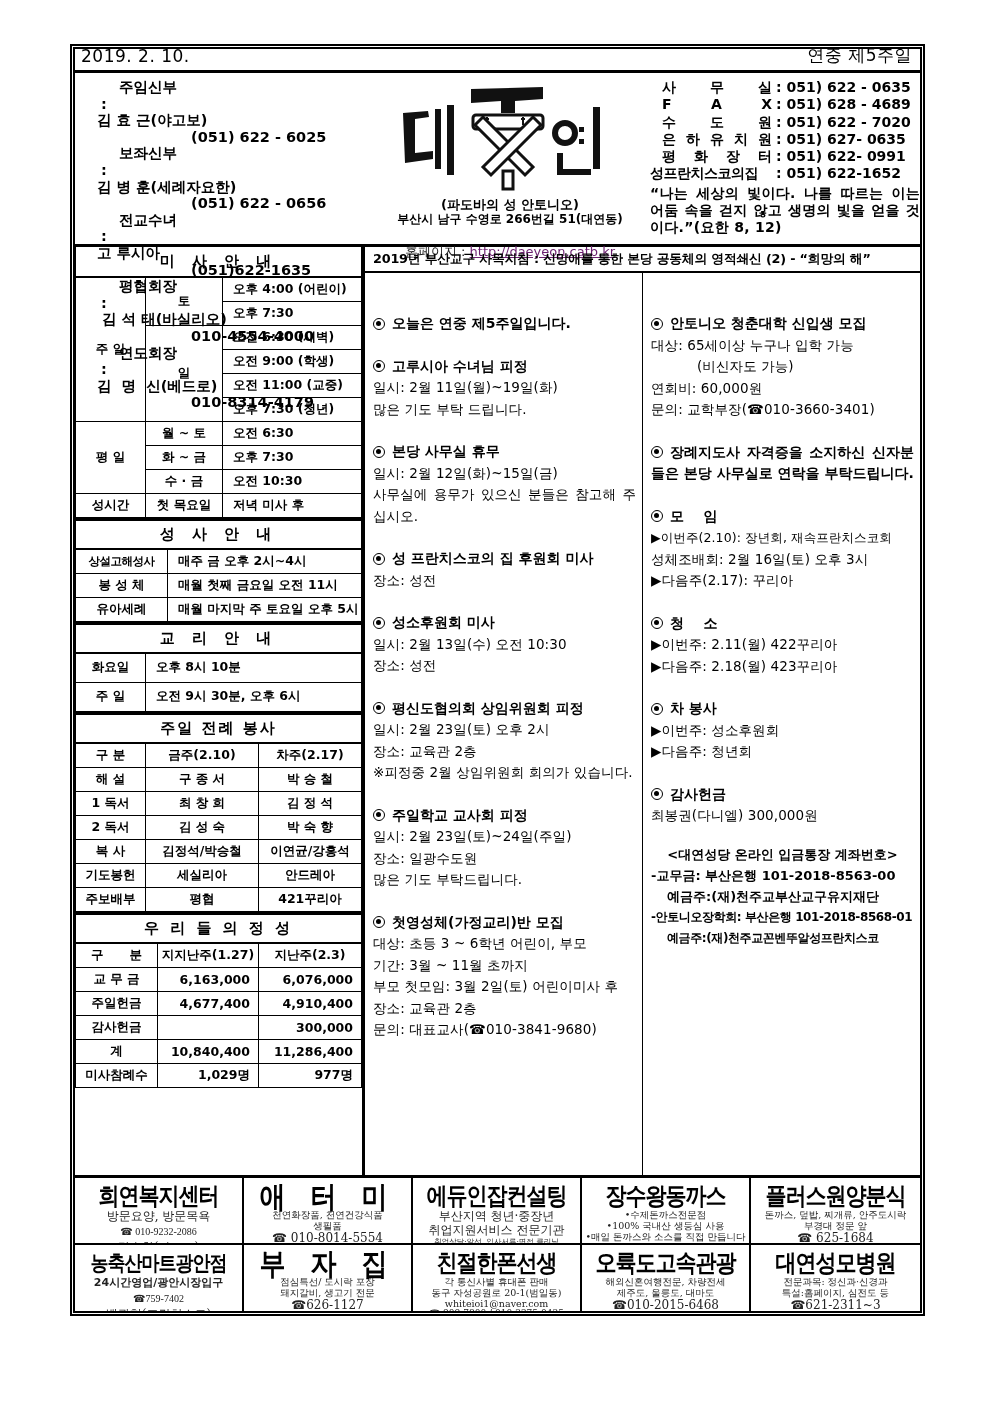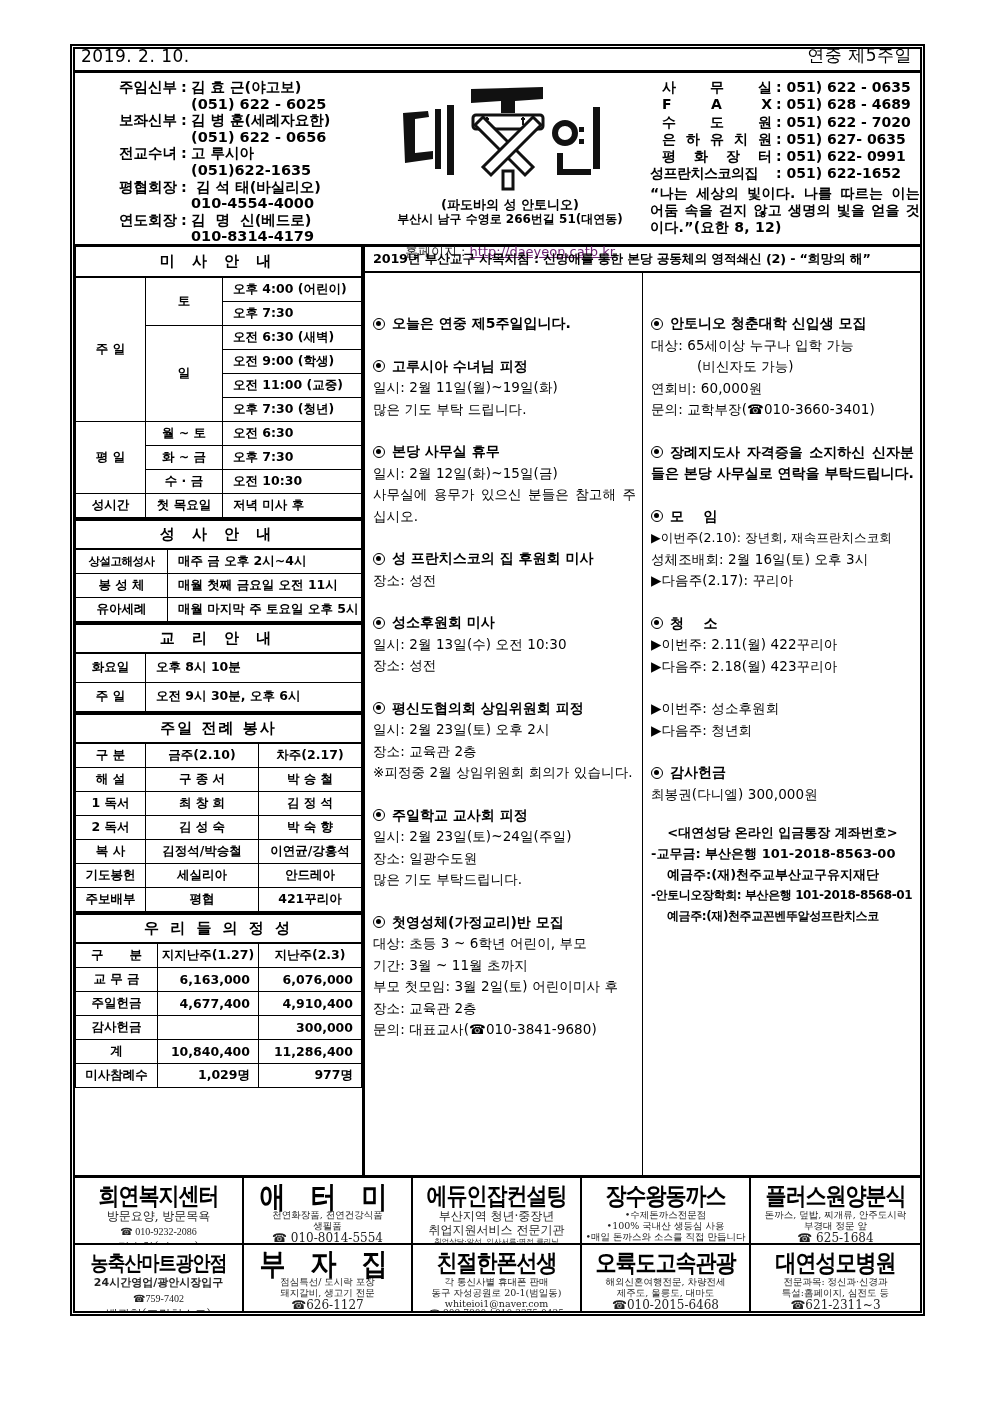--- a/index.html
+++ b/index.html
@@ -27,21 +27,21 @@
 
   
   .masthead {
     position: absolute; left: 0; top: 24px; width: 100%; height: 174px;
     border-bottom: 3px solid #000;
   }
   .staff {
     position: absolute; left: 22px; top: 6px; width: 280px;
     font-size: 14.5px; line-height: 16.6px; font-weight: bold;
   }
-  .staff .row { display: flex; }
+  .staff .row { display: flex; flex-direction: column; }
   .staff .role { width: 80px; text-align: right; white-space: nowrap; }
   .staff .colon { width: 14px; text-align: center; }
   .staff .name { white-space: pre; }
   .staff .phone { padding-left: 94px; white-space: pre; }
 
   .logo {
     position: absolute; left: 318px; top: 10px; width: 230px; height: 110px;
   }
   .logo svg { width: 100%; height: 100%; }
   .parish {
@@ -538,20 +538,24 @@
           </div>
       <div class="note">
             <div class="title">
               <span class="bullet"></span>
               <span style="white-space:pre">청    소</span>
             </div>
             <div class="line">▶이번주: 2.11(월) 422꾸리아</div>
             <div class="line">▶다음주: 2.18(월) 423꾸리아</div>
           </div>
       <div class="note">
+            <div class="title">
+              <span class="bullet"></span>
+              <span>차 봉사</span>
+            </div>
             <div class="line">▶이번주: 성소후원회</div>
             <div class="line">▶다음주: 청년회</div>
           </div>
       <div class="note">
             <div class="title">
               <span class="bullet"></span>
               <span>감사헌금</span>
             </div>
             <div class="line">최봉권(다니엘) 300,000원</div>
           </div>

